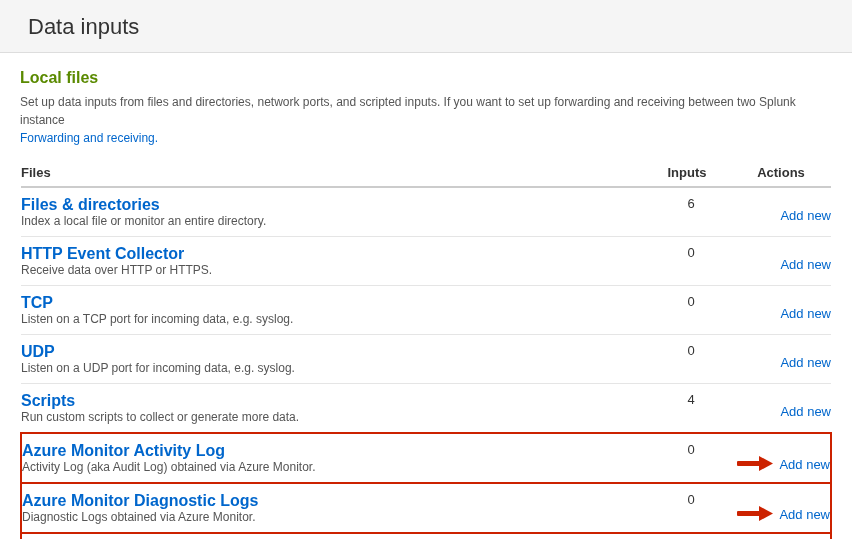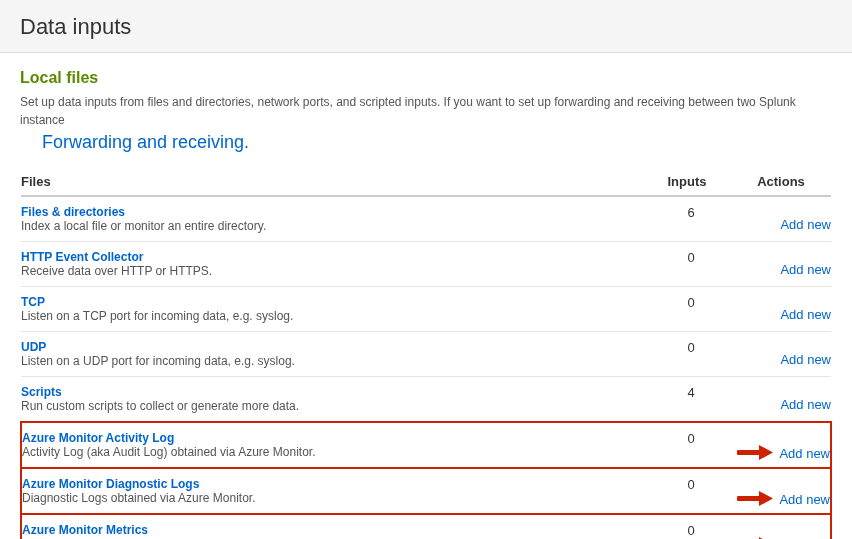--- a/index.html
+++ b/index.html
@@ -7,21 +7,21 @@
       font-family: Arial, sans-serif;
       font-size: 13px;
       color: #333;
       background: #fff;
       width: 852px;
       min-height: 539px;
     }
     .page-header {
       background: #f5f5f5;
       border-bottom: 1px solid #ddd;
-      padding: 14px 20px 12px 20px;
+      padding: 14px 20px 12px 28px;
     }
     .page-header h1 {
       font-size: 22px;
       font-weight: normal;
       color: #333;
     }
     .content {
       padding: 16px 20px 20px 20px;
     }
     .section-title {
@@ -32,22 +32,21 @@
     }
     .description {
       font-size: 12px;
       color: #555;
       margin-bottom: 4px;
       line-height: 1.5;
     }
     .link {
       color: #0066cc;
       text-decoration: none;
-      font-size: 18px;
-      margin-left: 22px;
+      font-size: 12px;
     }
     table {
       width: 100%;
       border-collapse: collapse;
       margin-top: 12px;
     }
     thead tr {
       border-bottom: 2px solid #ccc;
     }
     thead th {
@@ -82,21 +81,21 @@
     }
     td.actions-cell {
       text-align: right;
       vertical-align: top;
       padding-top: 20px;
       width: 100px;
     }
     .type-link {
       color: #0066cc;
       font-weight: bold;
-      font-size: 12px;
+      font-size: 16px;
       text-decoration: none;
       display: block;
       padding-top: 8px;
     }
     .type-desc {
       font-size: 12px;
       color: #555;
       padding-bottom: 8px;
       display: block;
     }

